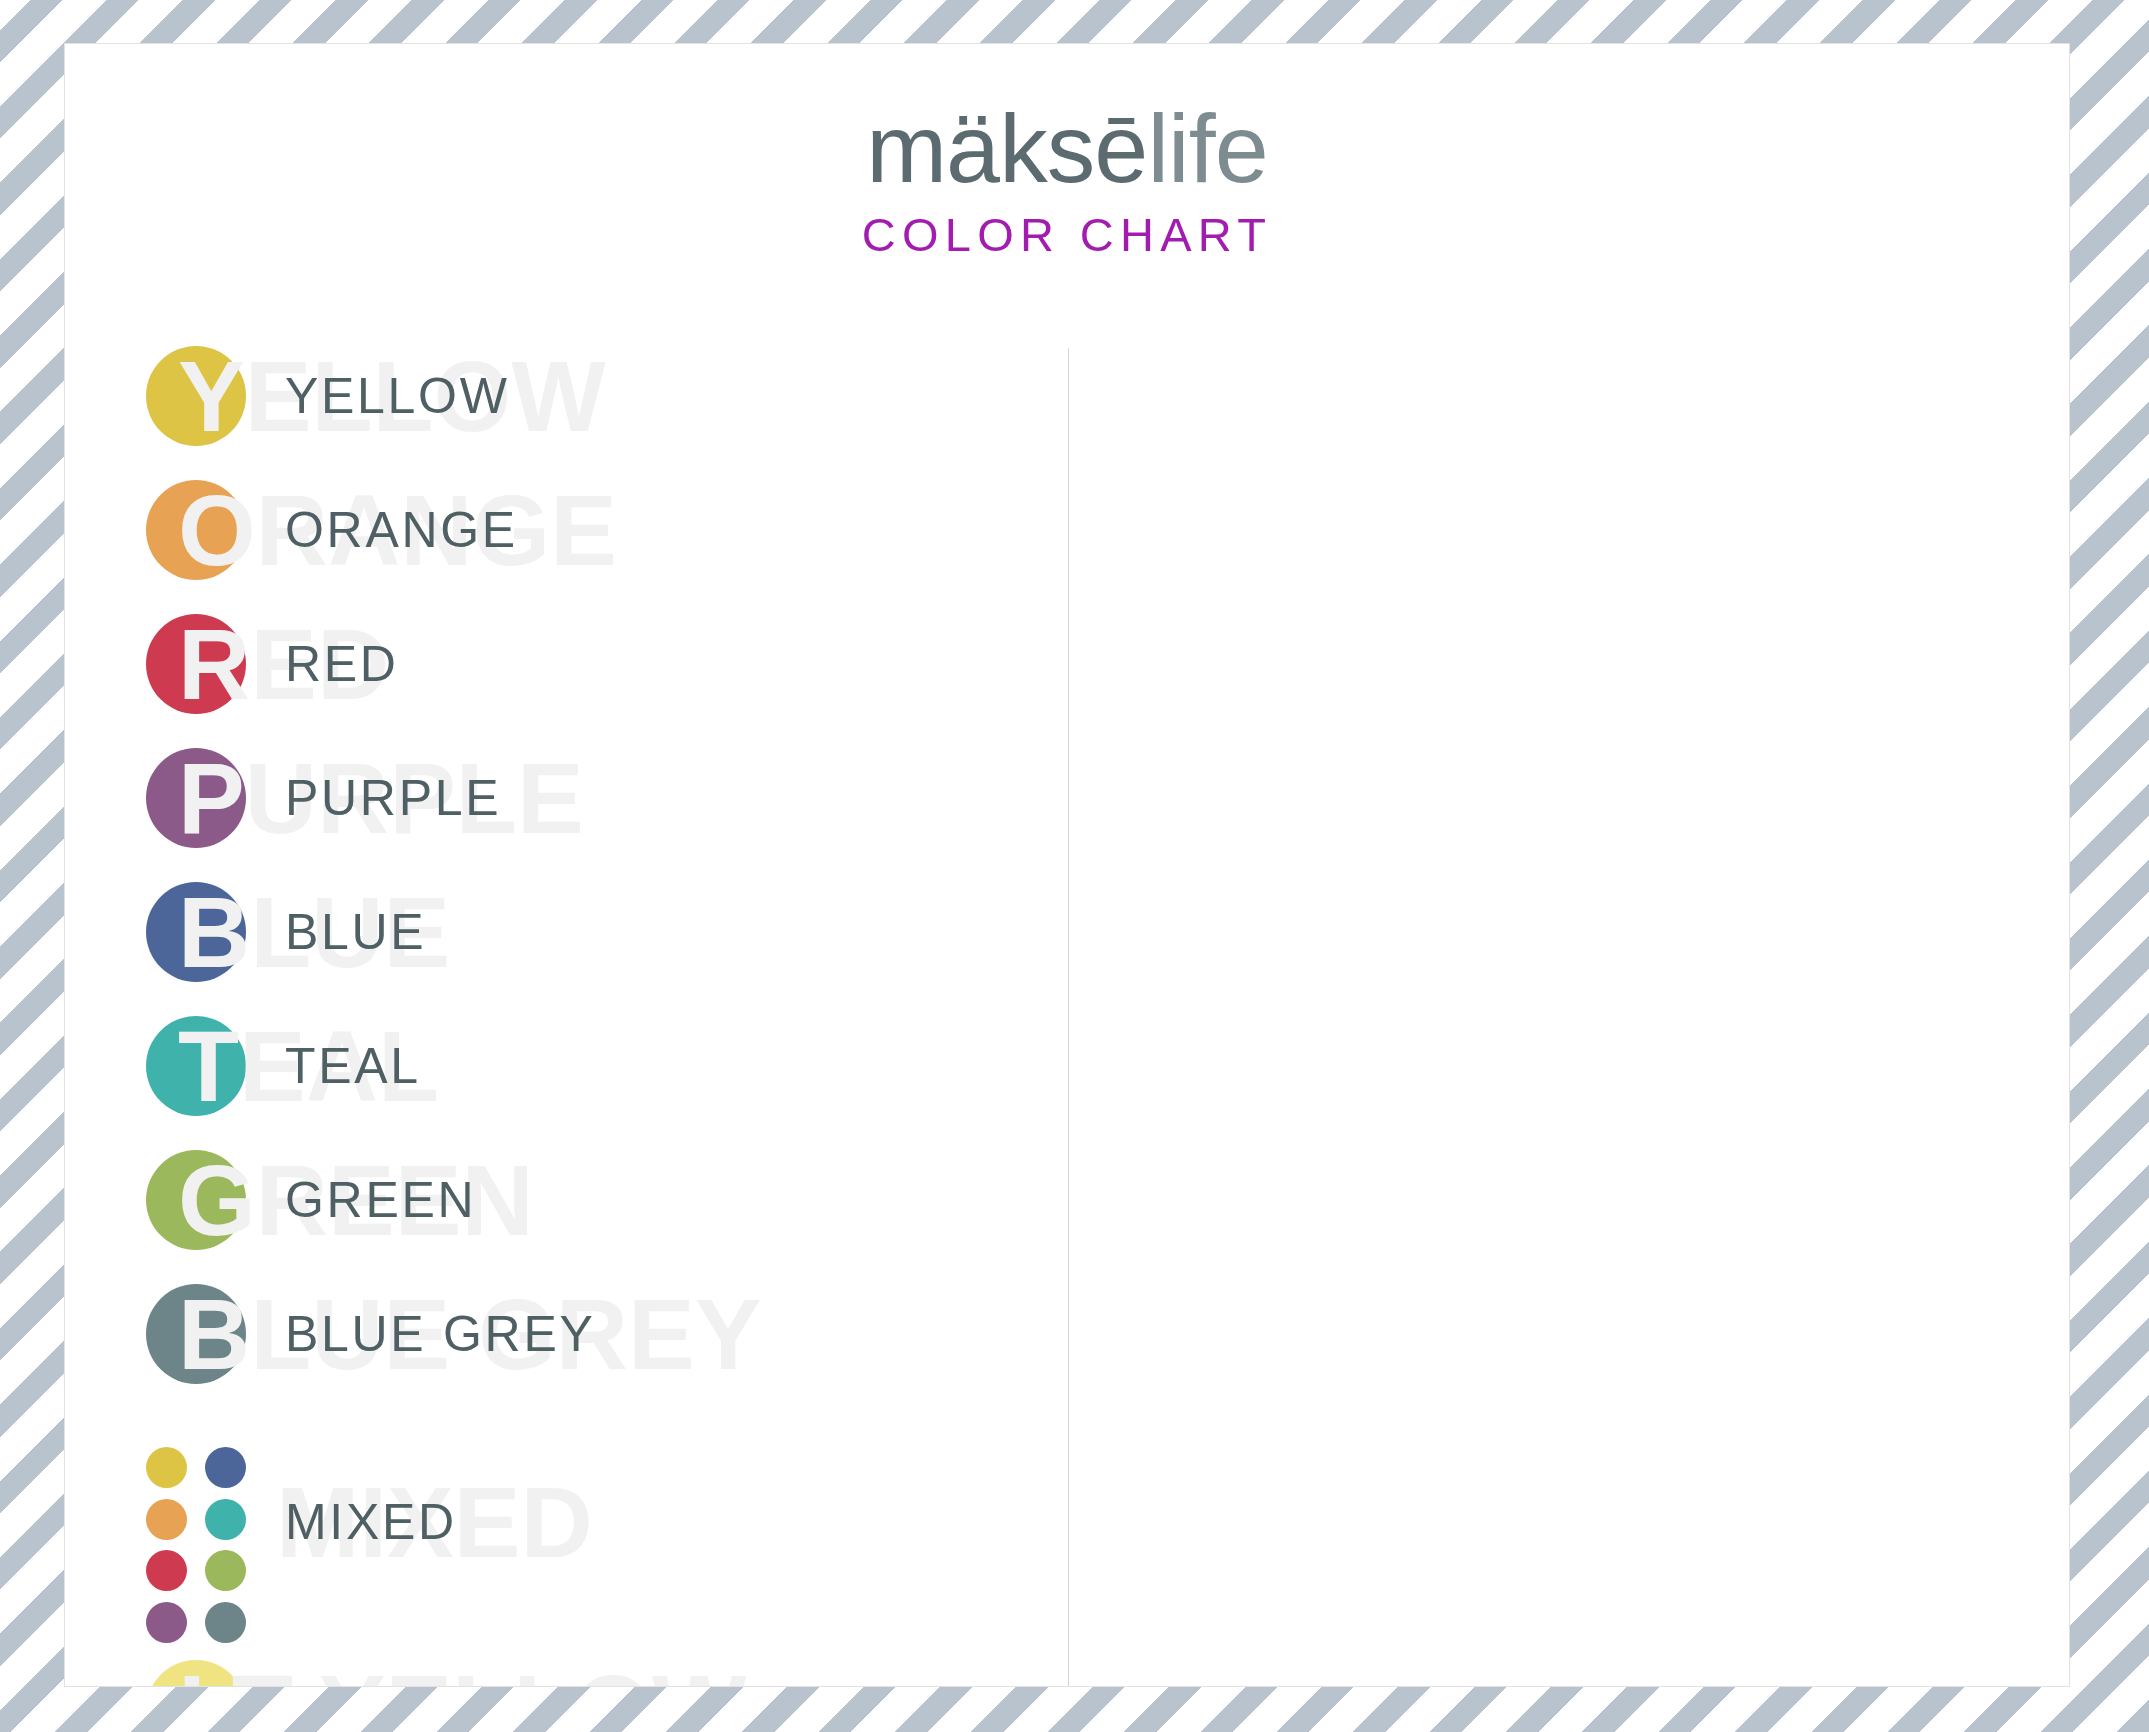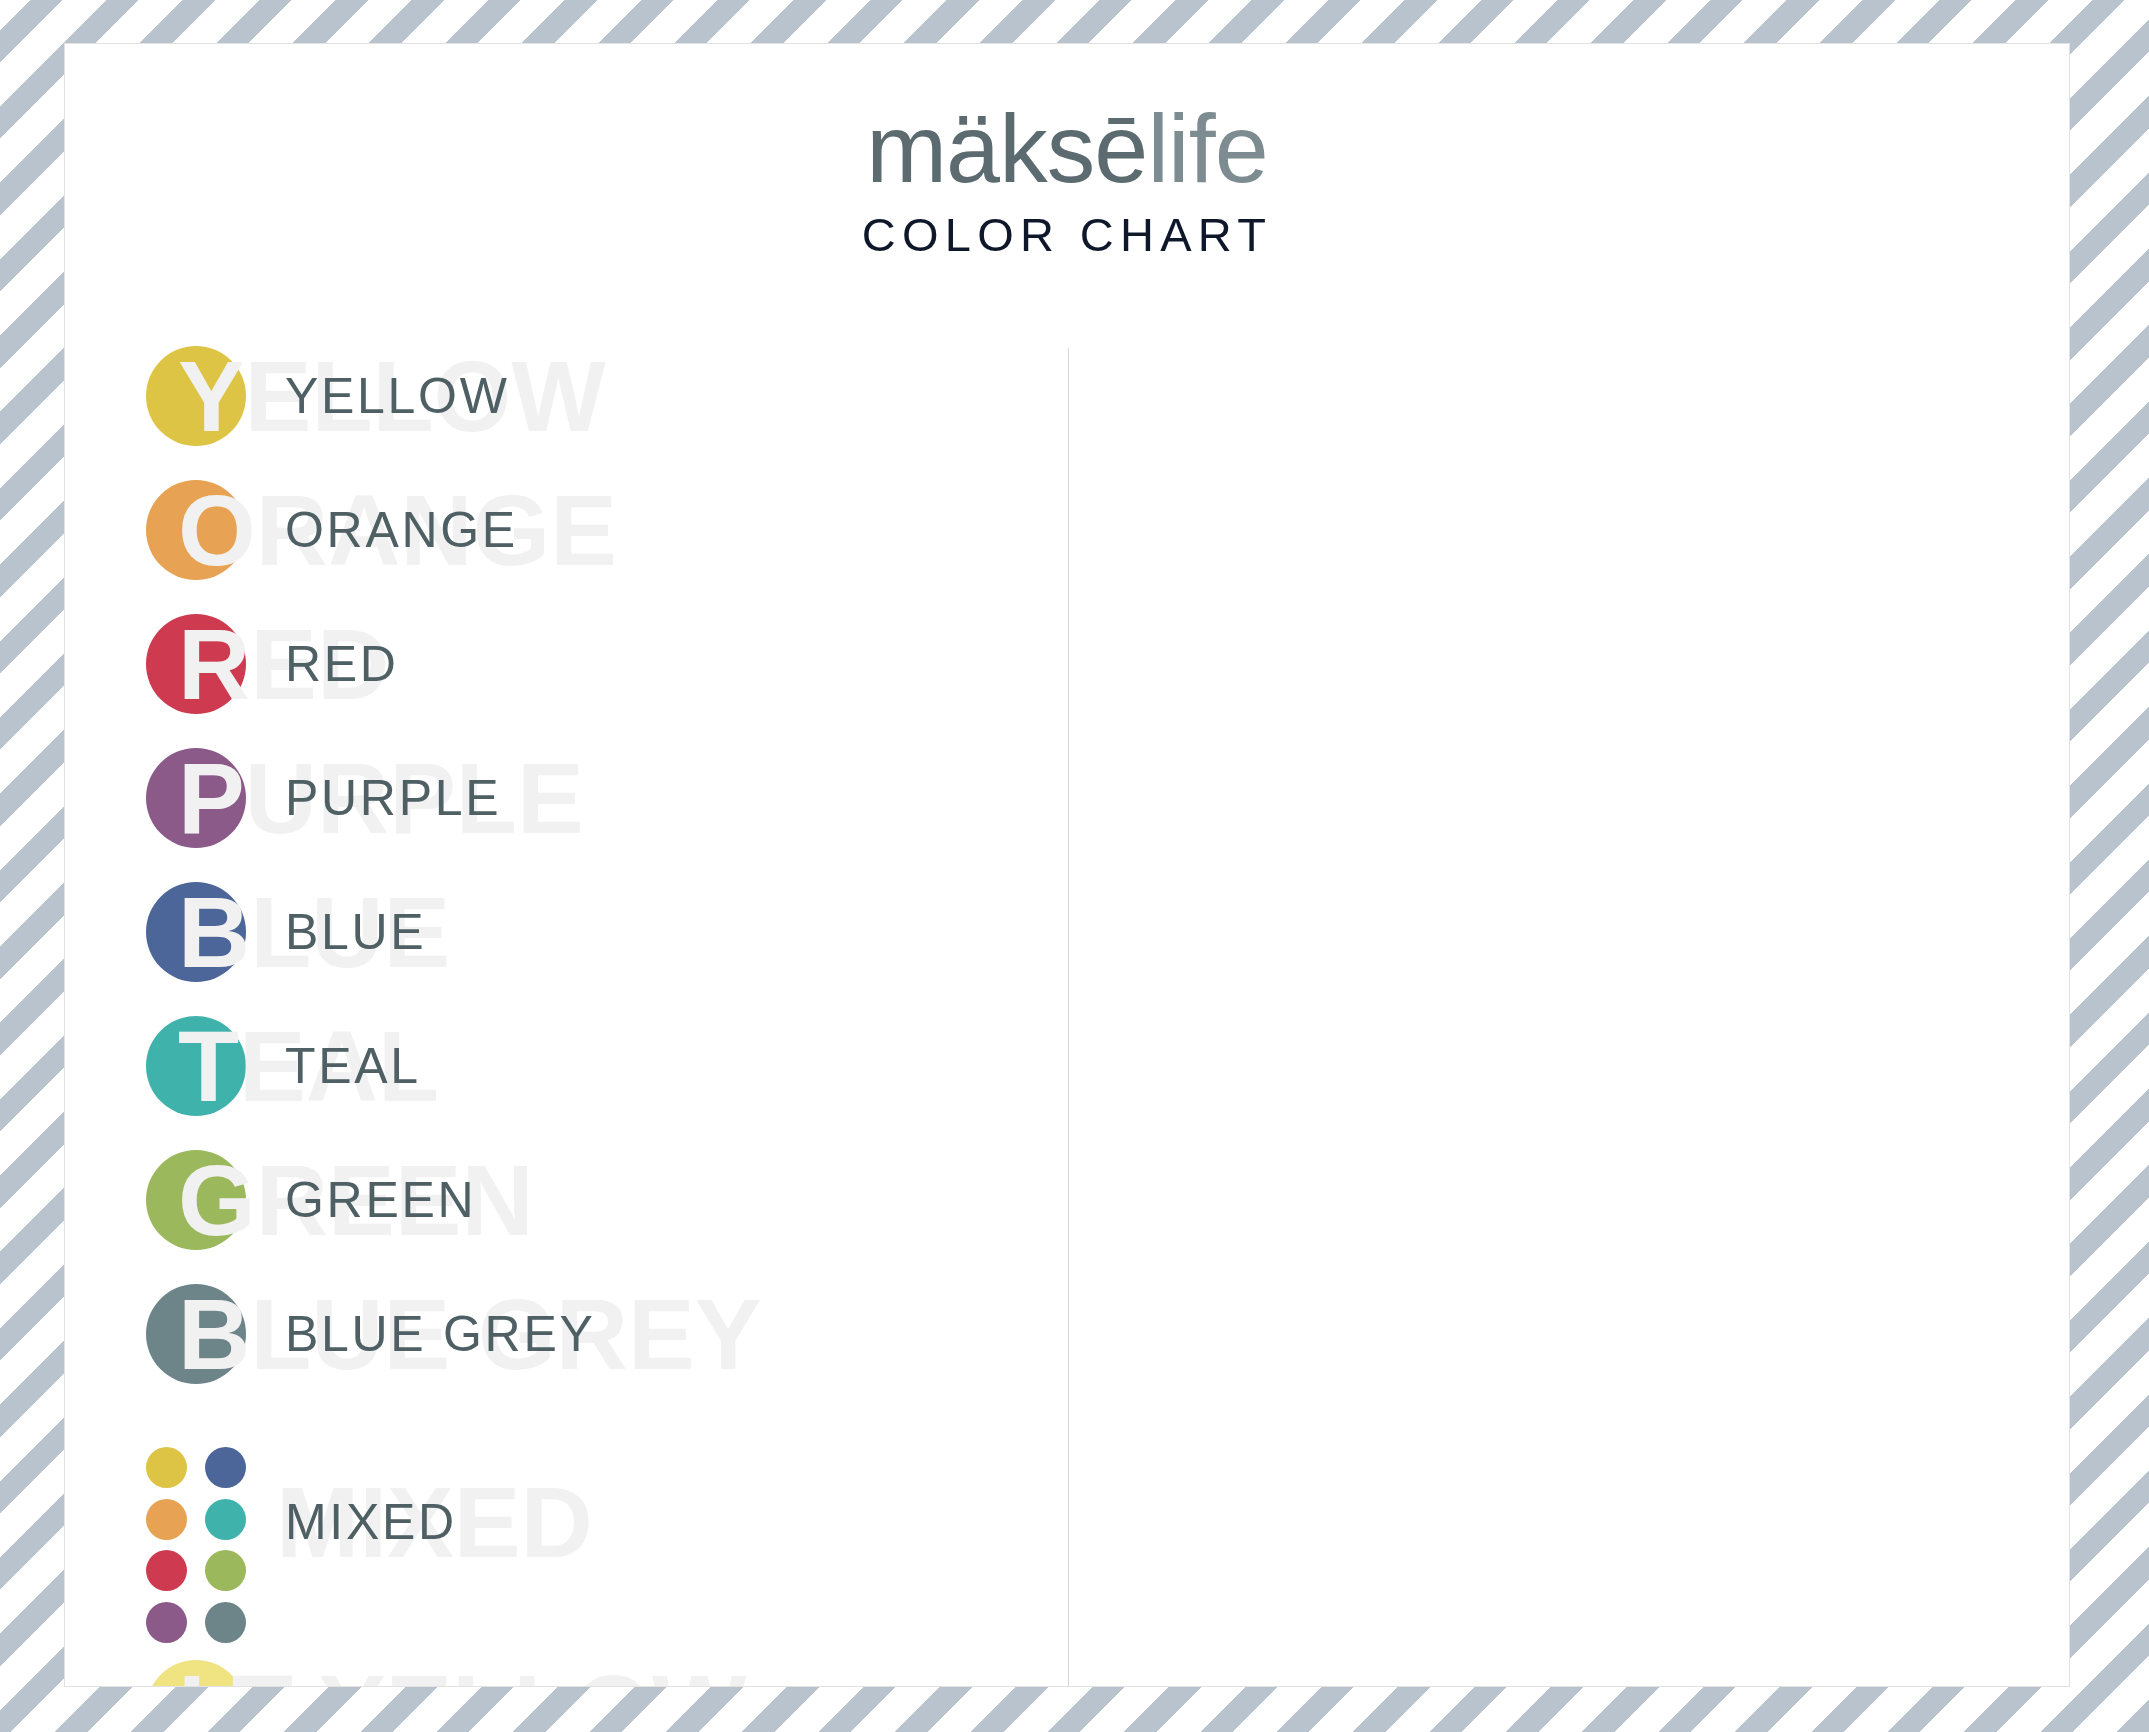--- a/index.html
+++ b/index.html
@@ -56,21 +56,21 @@
     font-weight: 300;
     letter-spacing: -0.9px;
   }
   #logo .brand-light {
     color: #7d8c91;
   }
   #subtitle {
     margin-top: 7.2px;
     font-size: 47px;
     letter-spacing: 6.3px;
-    color: #0f172a;
+    color: #a21caf;
     font-weight: 300;
   }
 
   
   #columns {
     position: absolute;
     left: 0;
     top: 285px;
     width: 100%;
     height: 1317px;

